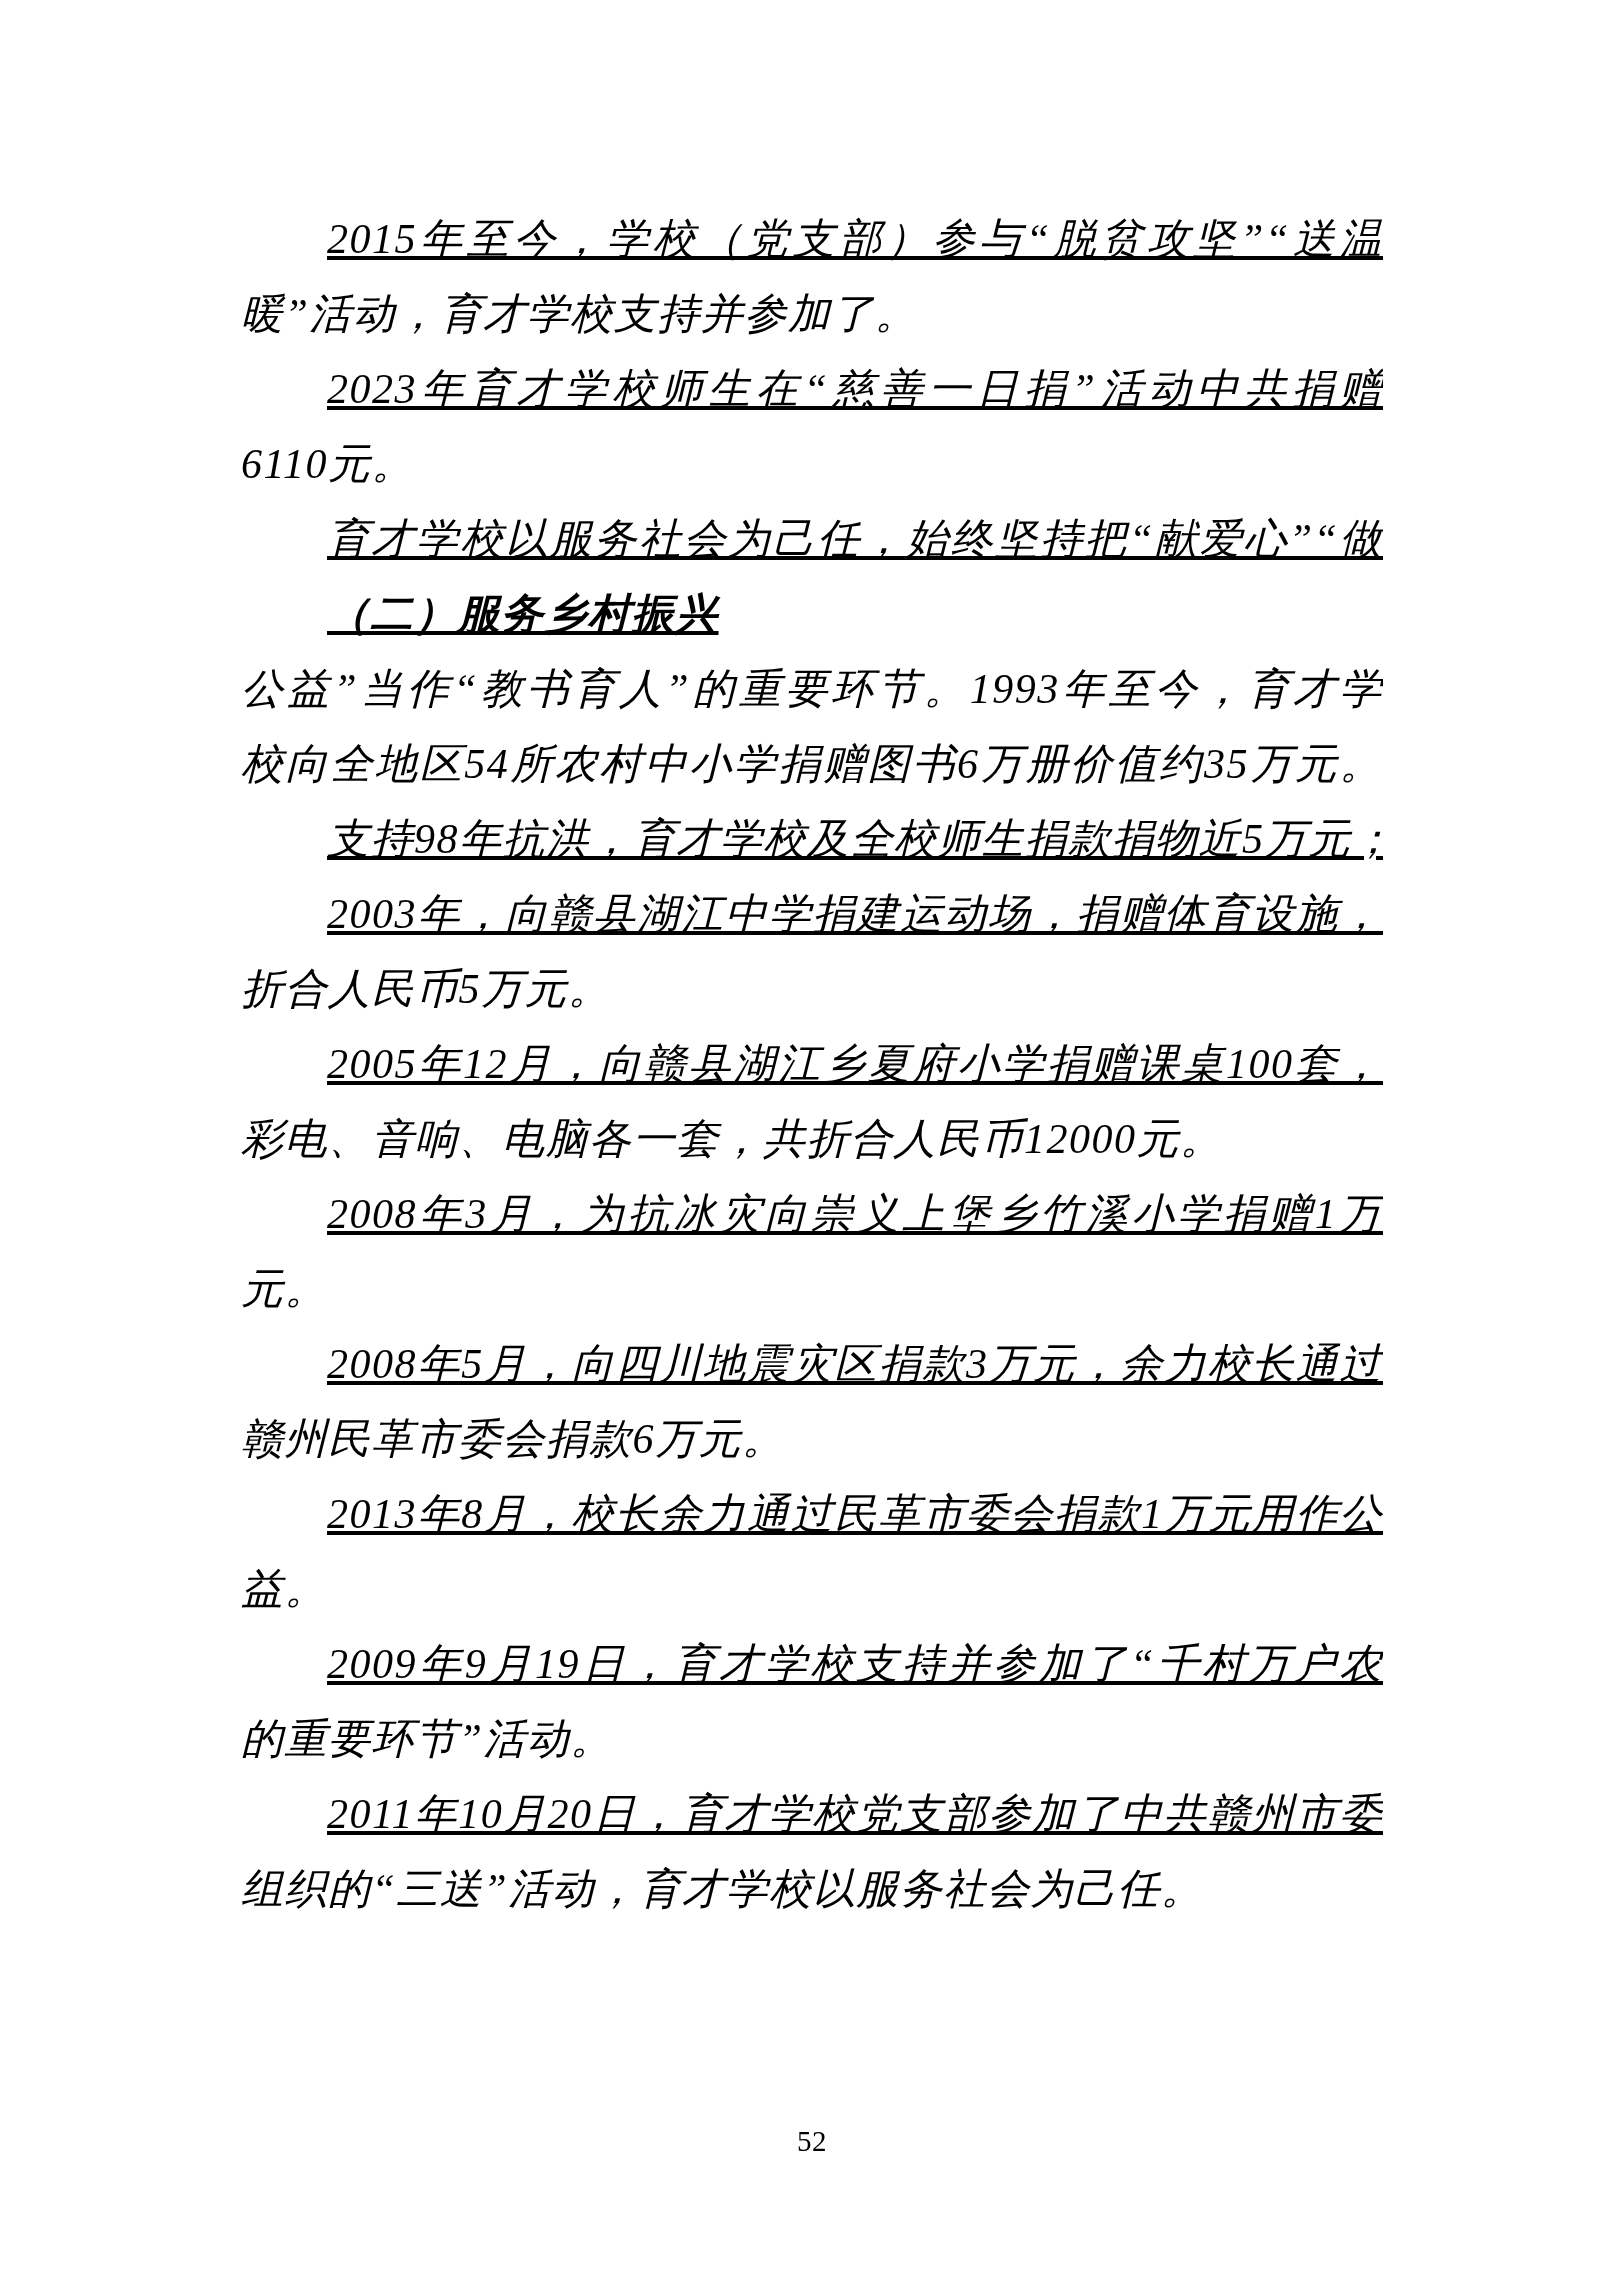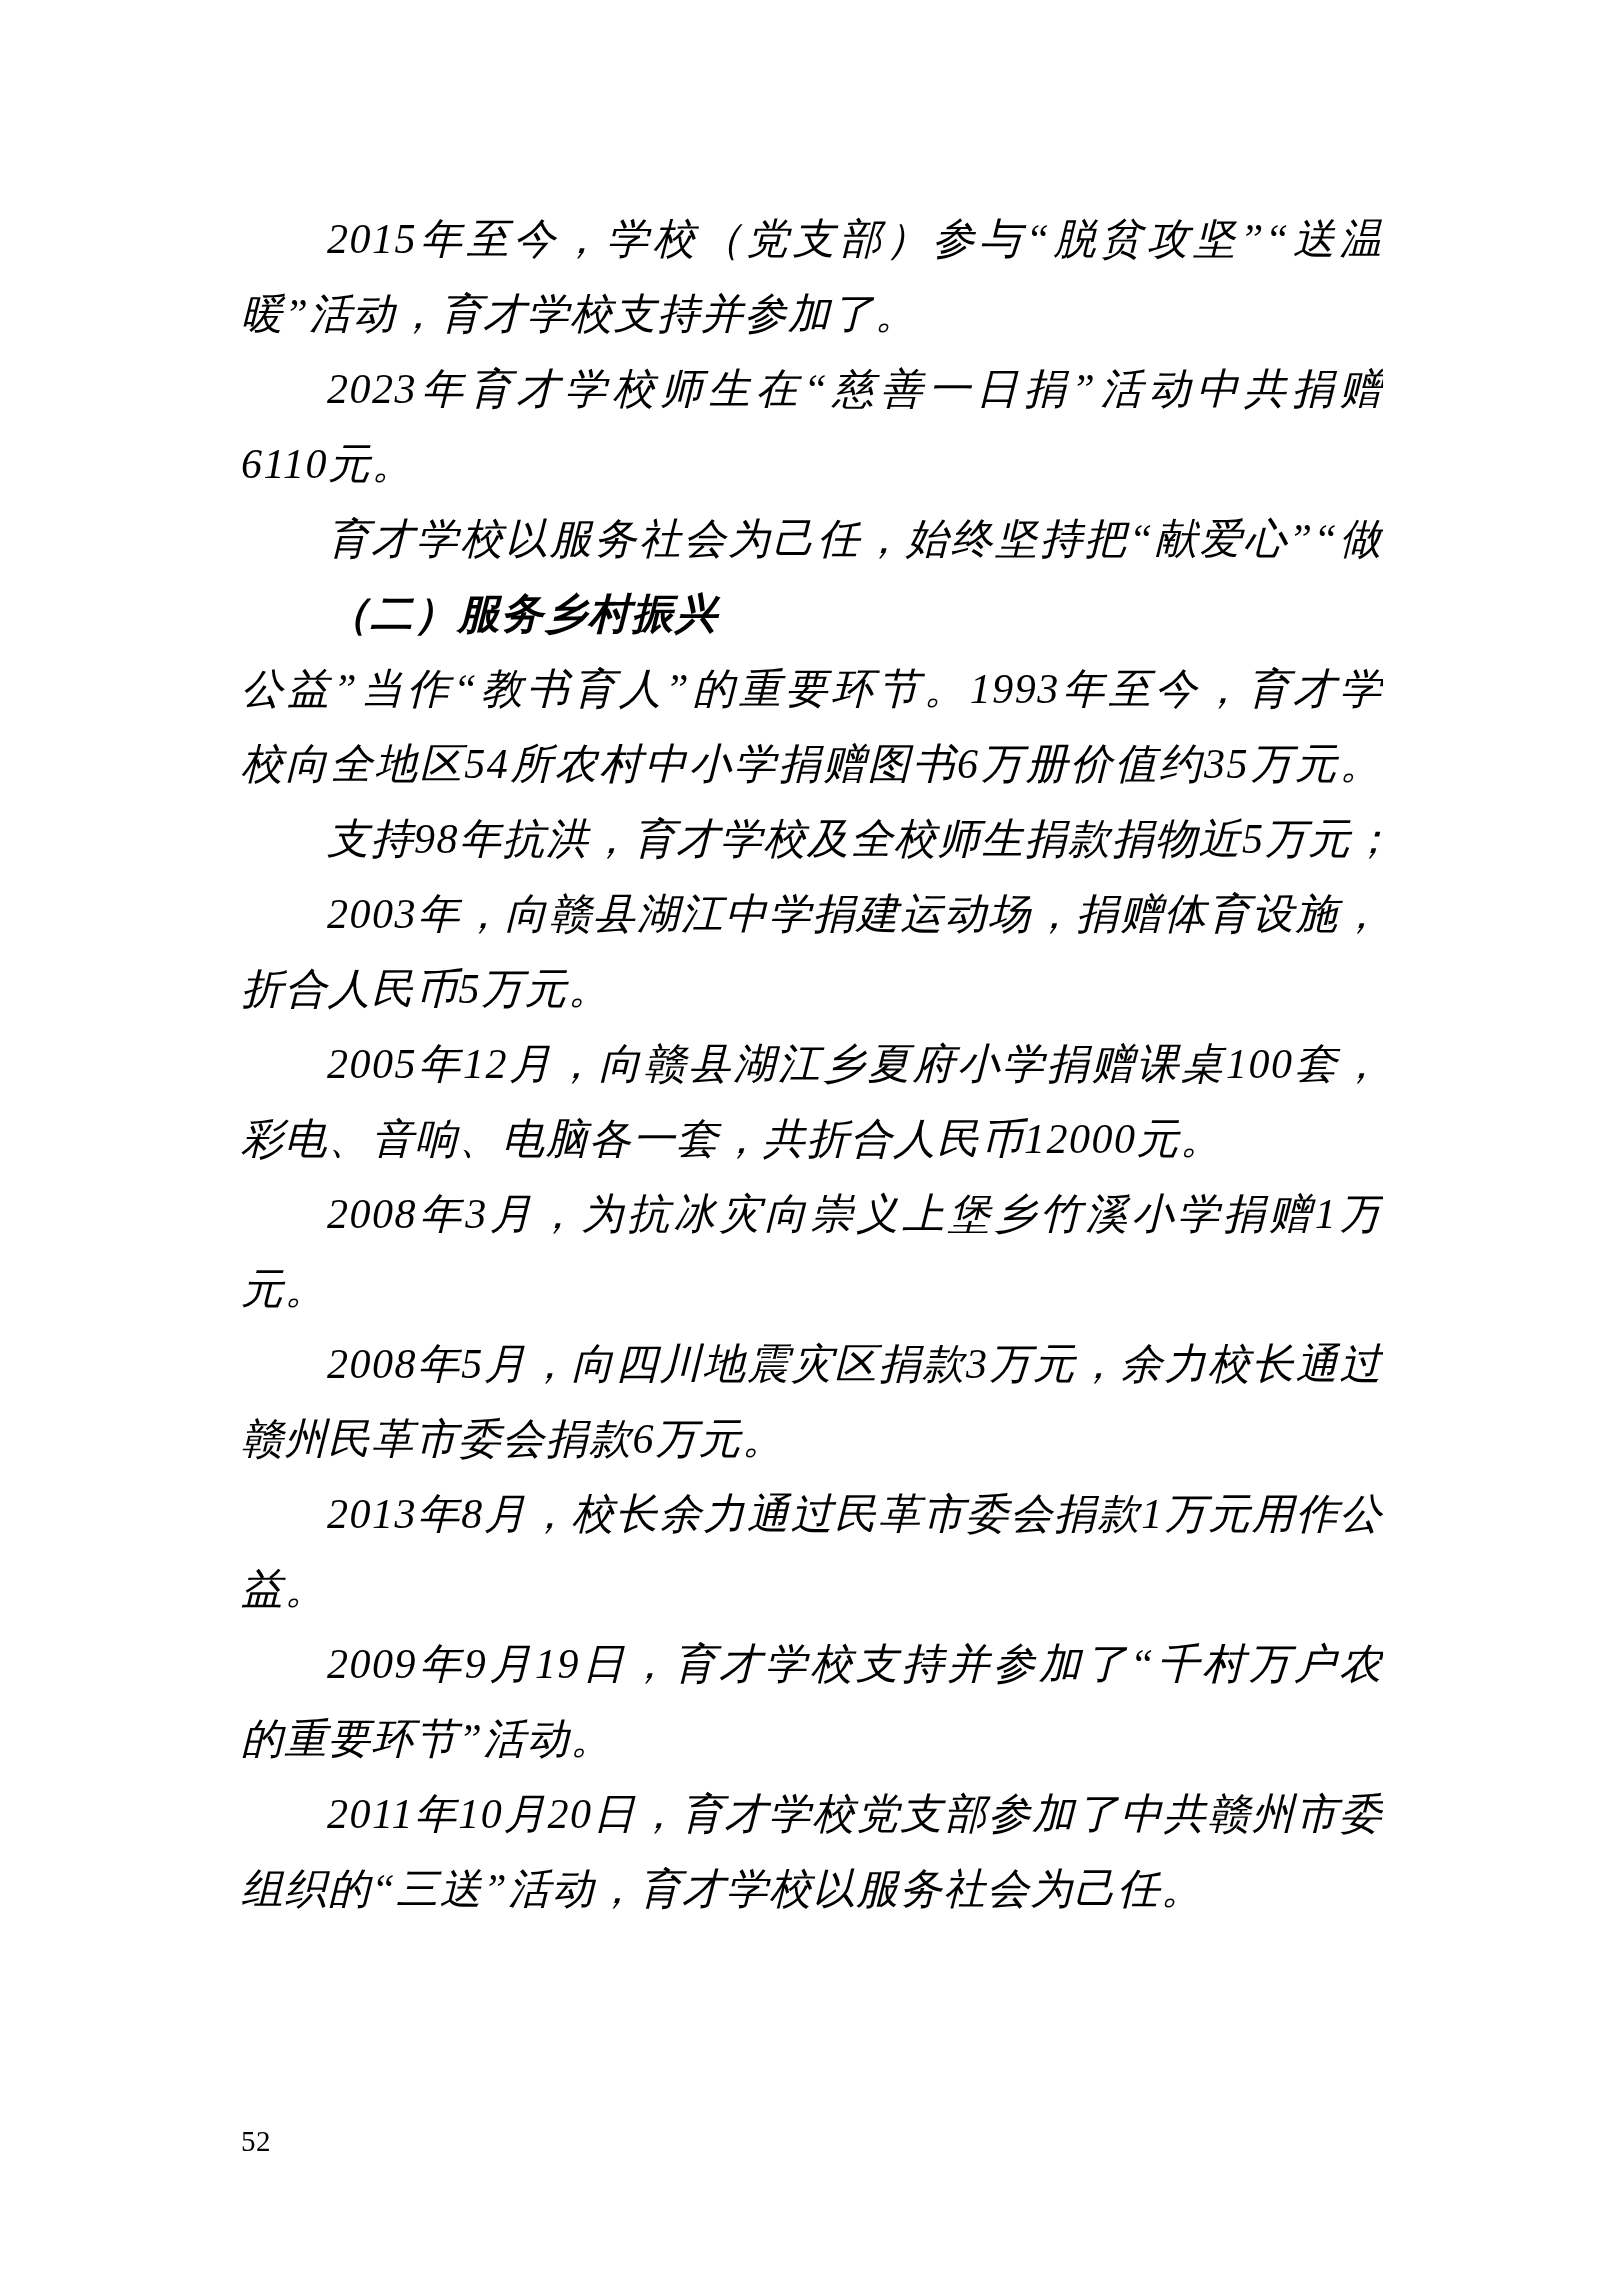--- a/index.html
+++ b/index.html
@@ -31,29 +31,31 @@
     white-space: nowrap;
     overflow: hidden;
   }
   .line.justify {
     white-space: normal;
     text-align: justify;
     text-align-last: justify;
   }
   .line.indent {
     text-indent: 86px;
+    text-decoration: underline;
   }
   .line.bold {
     font-weight: bold;
   }
   .page-num {
     position: absolute;
     left: 241px;
     width: 1142px;
     top: 2125px;
+    text-align: center;
     font-size: 29px;
     line-height: 33px;
     font-style: normal;
     letter-spacing: 0.5px;
   }
 </style>
 </head>
 <body>
 
 <div class="page">

